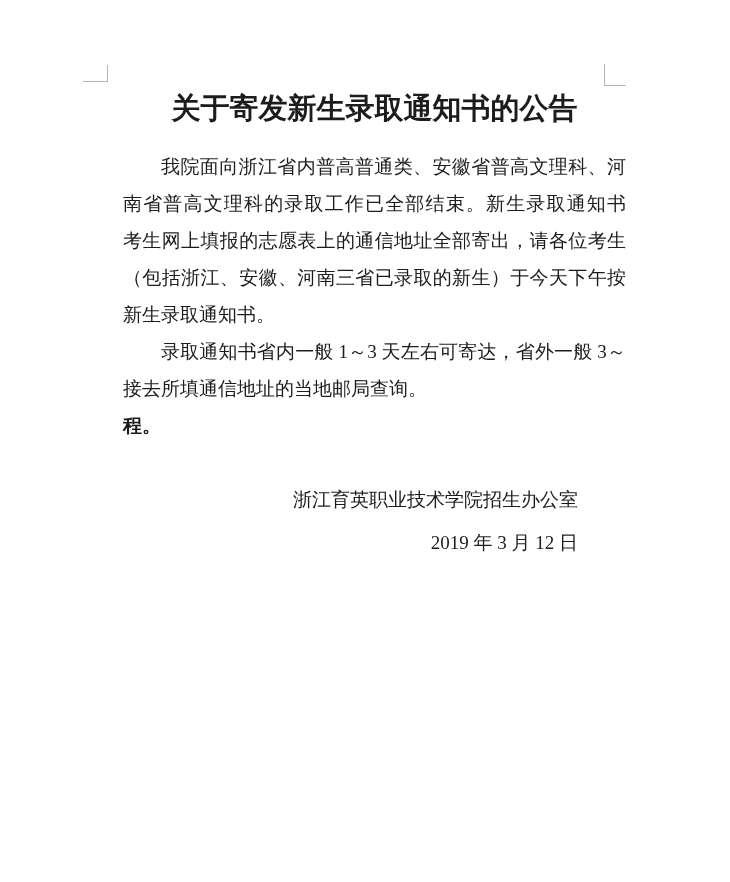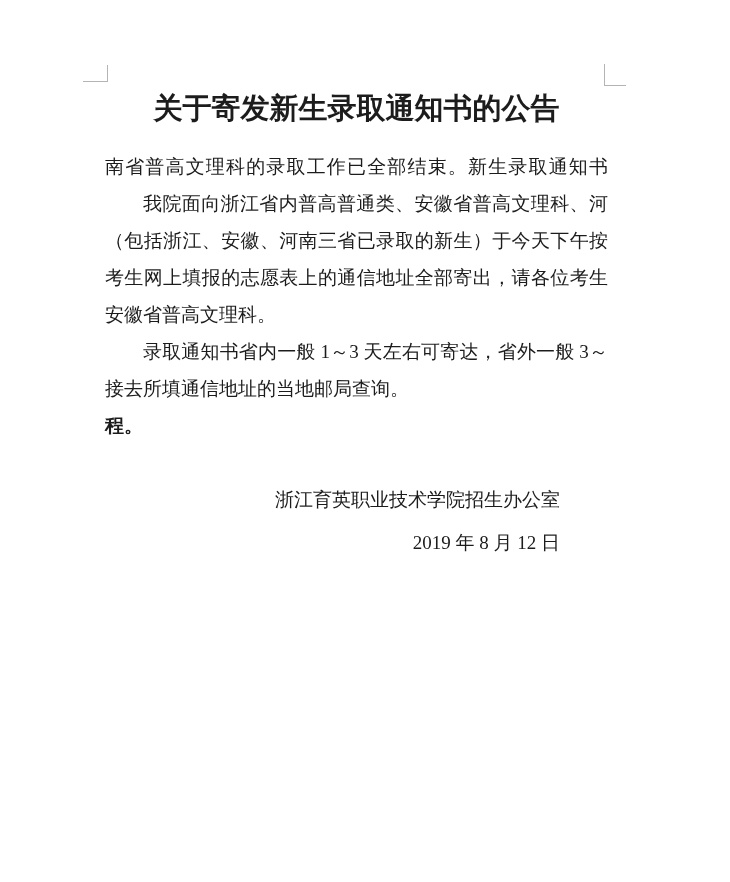--- a/index.html
+++ b/index.html
@@ -17,21 +17,21 @@
   .mark-tl {
     left: 83px; top: 65px; width: 24px; height: 16px;
     border-right: 1px solid #b4b4b4;
     border-bottom: 1px solid #b4b4b4;
   }
   .mark-tr {
     left: 604px; top: 64px; width: 21px; height: 21px;
     border-left: 1px solid #b4b4b4;
     border-bottom: 1px solid #b4b4b4;
   }
-  .content { position: absolute; left: 105px; top: 86px; width: 503px; }
+  .content { position: absolute; left: 123px; top: 86px; width: 503px; }
   .title {
     font-size: 29px;
     font-weight: bold;
     text-align: center;
     line-height: 44px;
     white-space: nowrap;
   }
   .bodytext { margin-top: 18px; }
   .line { font-size: 19px; line-height: 37px; }
   .line.indent { text-indent: 38px; }
@@ -47,31 +47,31 @@
 <body>
 
 <div class="page">
   <div class="mark mark-tl"></div>
   <div class="mark mark-tr"></div>
 
   <div class="content">
     <div class="title">关于寄发新生录取通知书的公告</div>
 
     <div class="bodytext">
+        <div class="line indent fill">我院面向浙江省内普高普通类、安徽省普高文理科、河</div>
         <div class="line fill">南省普高文理科的录取工作已全部结束。新生录取通知书</div>
-        <div class="line indent fill">我院面向浙江省内普高普通类、安徽省普高文理科、河</div>
+        <div class="line fill">考生网上填报的志愿表上的通信地址全部寄出，请各位考生</div>
         <div class="line fill">（包括浙江、安徽、河南三省已录取的新生）于今天下午按</div>
-        <div class="line fill">考生网上填报的志愿表上的通信地址全部寄出，请各位考生</div>
-        <div class="line">安徽省普高文理科。</div>
+        <div class="line">新生录取通知书。</div>
         <div class="line indent fill">录取通知书省内一般 1～3 天左右可寄达，省外一般 3～</div>
         <div class="line">接去所填通信地址的当地邮局查询。</div>
         <div class="line bold">程。</div>
       </div>
 
 
     <div class="sign-wrap">
       <div class="sign-inner">
         <div class="line sig">浙江育英职业技术学院招生办公室</div>
-        <div class="line date">2019 年 8 月 12 日</div>
+        <div class="line date">2019 年 3 月 12 日</div>
       </div>
     </div>
   </div>
 </div>
 
 </body></html>

